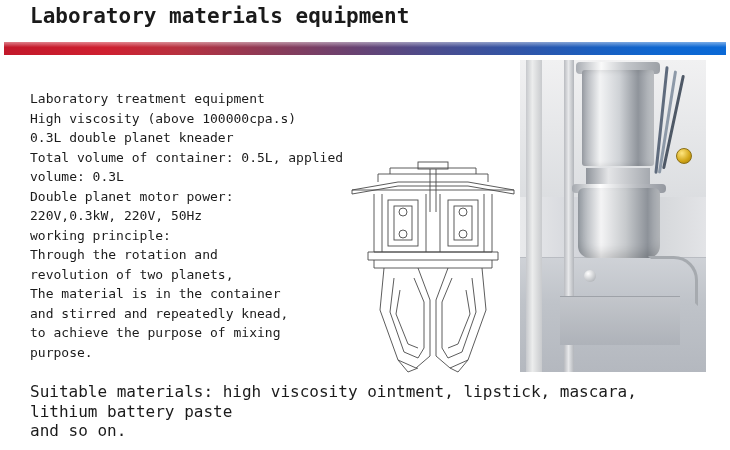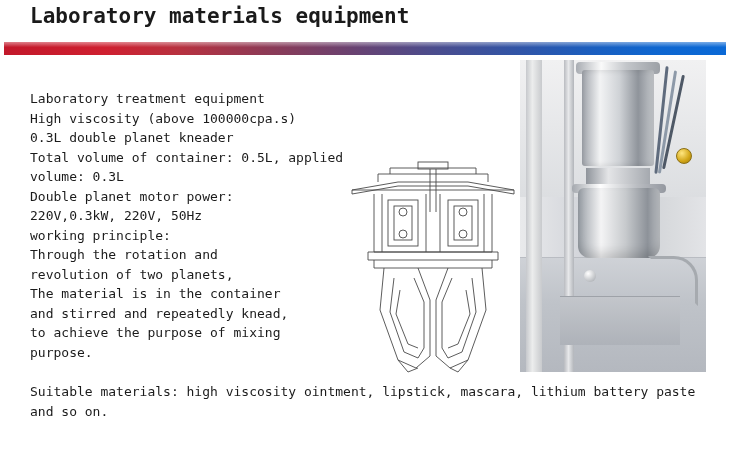--- a/index.html
+++ b/index.html
@@ -65,21 +65,21 @@
     line-height: 19.5px;
     color: #1b1b1b;
     white-space: pre-wrap;
     margin-top: 19px;
   }
   .footer-text {
     position: absolute;
     left: 30px;
     top: 382px;
     width: 672px;
-    font-size: 13px;
+    font-size: 16px;
     line-height: 19.5px;
     color: #1b1b1b;
     white-space: pre-wrap;
   }
   .figure-line {
     position: absolute;
     left: 338px;
     top: 160px;
     width: 190px;
     height: 215px;

